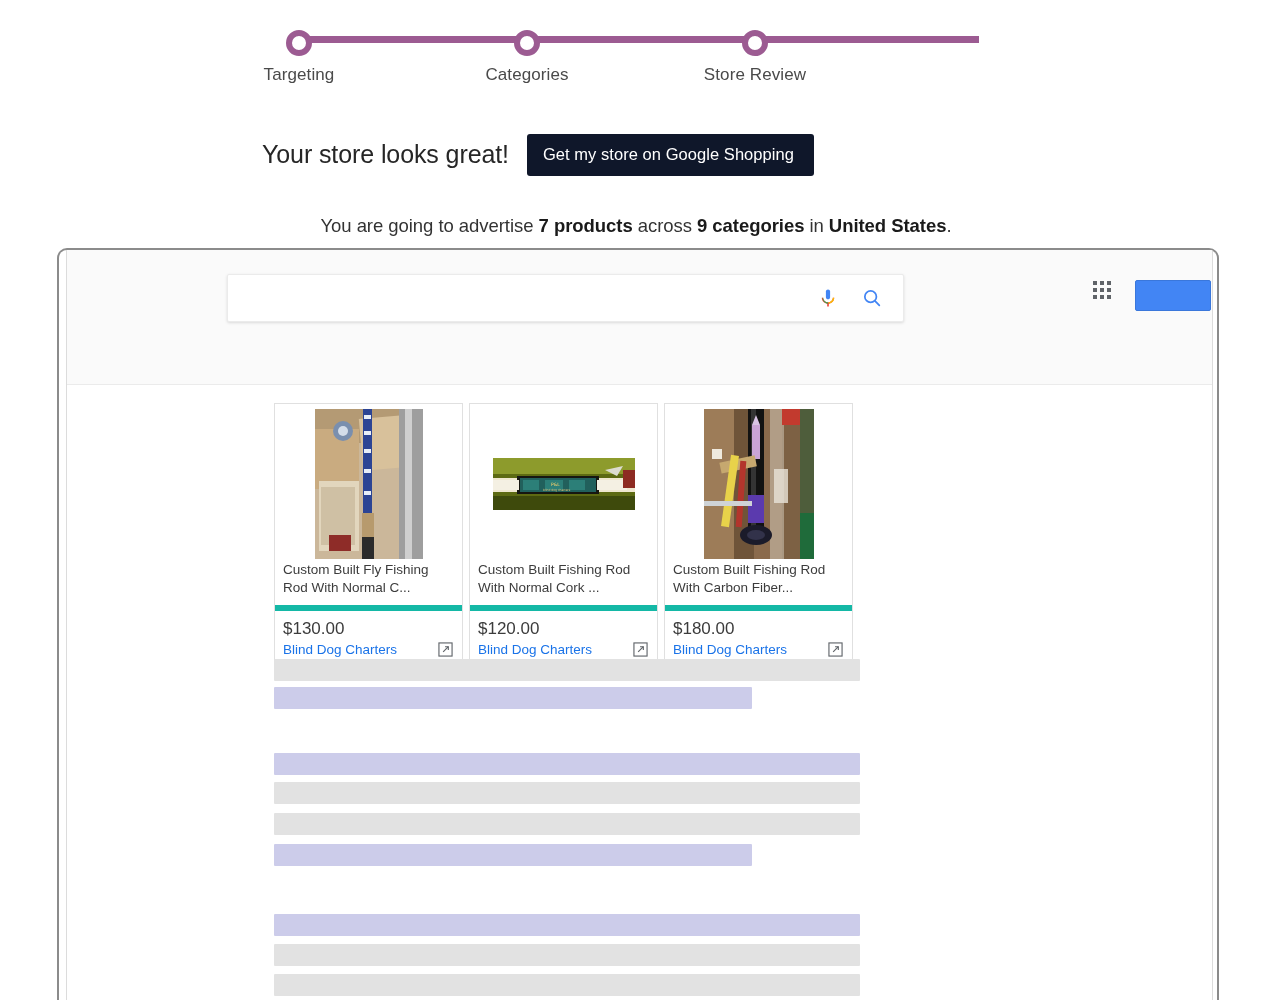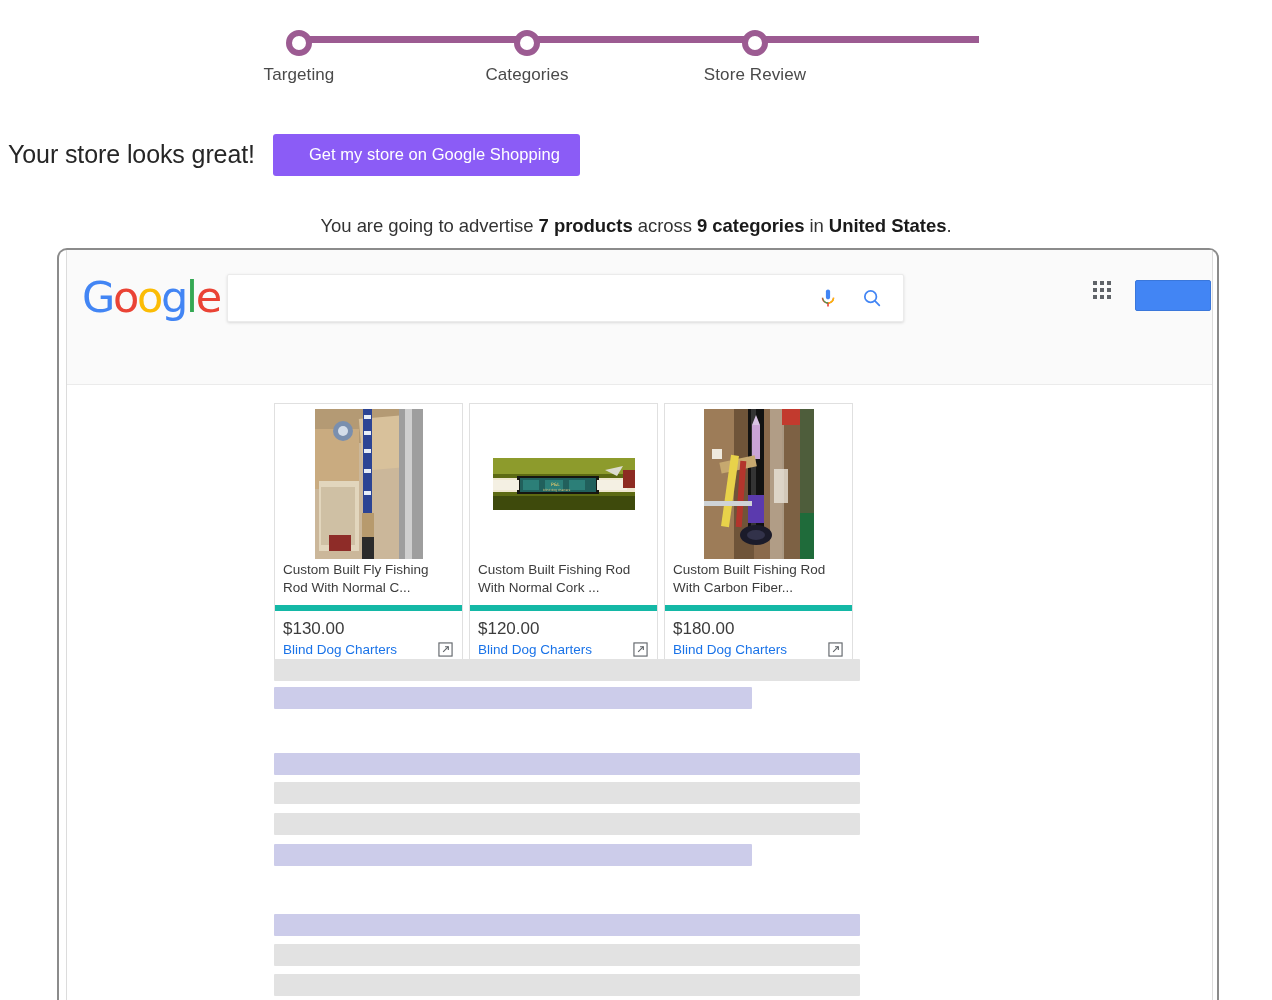--- a/index.html
+++ b/index.html
@@ -54,40 +54,41 @@
     letter-spacing: 0.1px;
   }
   .step-label.current {
     font-weight: bold;
     color: #222222;
   }
 
   
   .headline-row {
     position: absolute;
-    left: 8px;
+    left: 0;
     top: 134px;
     width: 1076px;
     display: flex;
     align-items: center;
+    justify-content: center;
   }
   .headline-text {
     font-size: 25px;
     color: #262626;
     letter-spacing: -0.1px;
   }
   .cta-button {
     margin-left: 18px;
-    background: #8b5cf6;
+    background: #0f172a;
     color: #ffffff;
     border: none;
     border-radius: 3px;
     font-family: "Liberation Sans", sans-serif;
     font-size: 16.5px;
-    padding: 12px 20px 13px 36px;
+    padding: 12px 20px 13px 16px;
     cursor: pointer;
     line-height: 1;
     letter-spacing: 0.05px;
   }
 
   
   .summary {
     position: absolute;
     left: 0;
     top: 215px;
@@ -319,23 +320,20 @@
 </div>
 
 <div class="summary">
   <span>You are going to advertise </span><b>7 products</b><span> across </span><b>9 categories</b><span> in </span><b>United States</b><span>.</span>
 </div>
 
 <div class="browser-frame">
   <div class="browser-inner">
 
     <div class="g-header">
-      <div class="g-logo">
-        <span>G</span><span>o</span><span>o</span><span>g</span><span>l</span><span>e</span>
-      </div>
 
       <div class="g-searchbox">
         <input class="g-search-input" type="text" placeholder="" style="">
         <span class="mic-icon">
           <svg width="24" height="24" viewBox="0 0 24 24">
             <path d="M12 3.5c-1.2 0-2.1.9-2.1 2.1v5.6c0 1.2.9 2.1 2.1 2.1s2.1-.9 2.1-2.1V5.6c0-1.2-.9-2.1-2.1-2.1z" fill="#4285F4"></path>
             <path d="M12 16.3c-2.6 0-4.8-2-4.8-4.6H5.8c0 3.1 2.4 5.6 5.4 6v2.8h1.6v-2.8c3-.4 5.4-2.9 5.4-6h-1.4c0 2.6-2.2 4.6-4.8 4.6z" fill="#EA4335"></path>
             <path d="M12 16.3c2.6 0 4.8-2 4.8-4.6h1.4c0 3.1-2.4 5.6-5.4 6v-1.4z" fill="#FBBC05"></path>
             <path d="M7.2 11.7c0 2.6 2.2 4.6 4.8 4.6v1.4c-3-.4-5.4-2.9-5.4-6h.6z" fill="#34A853"></path>
           </svg>

